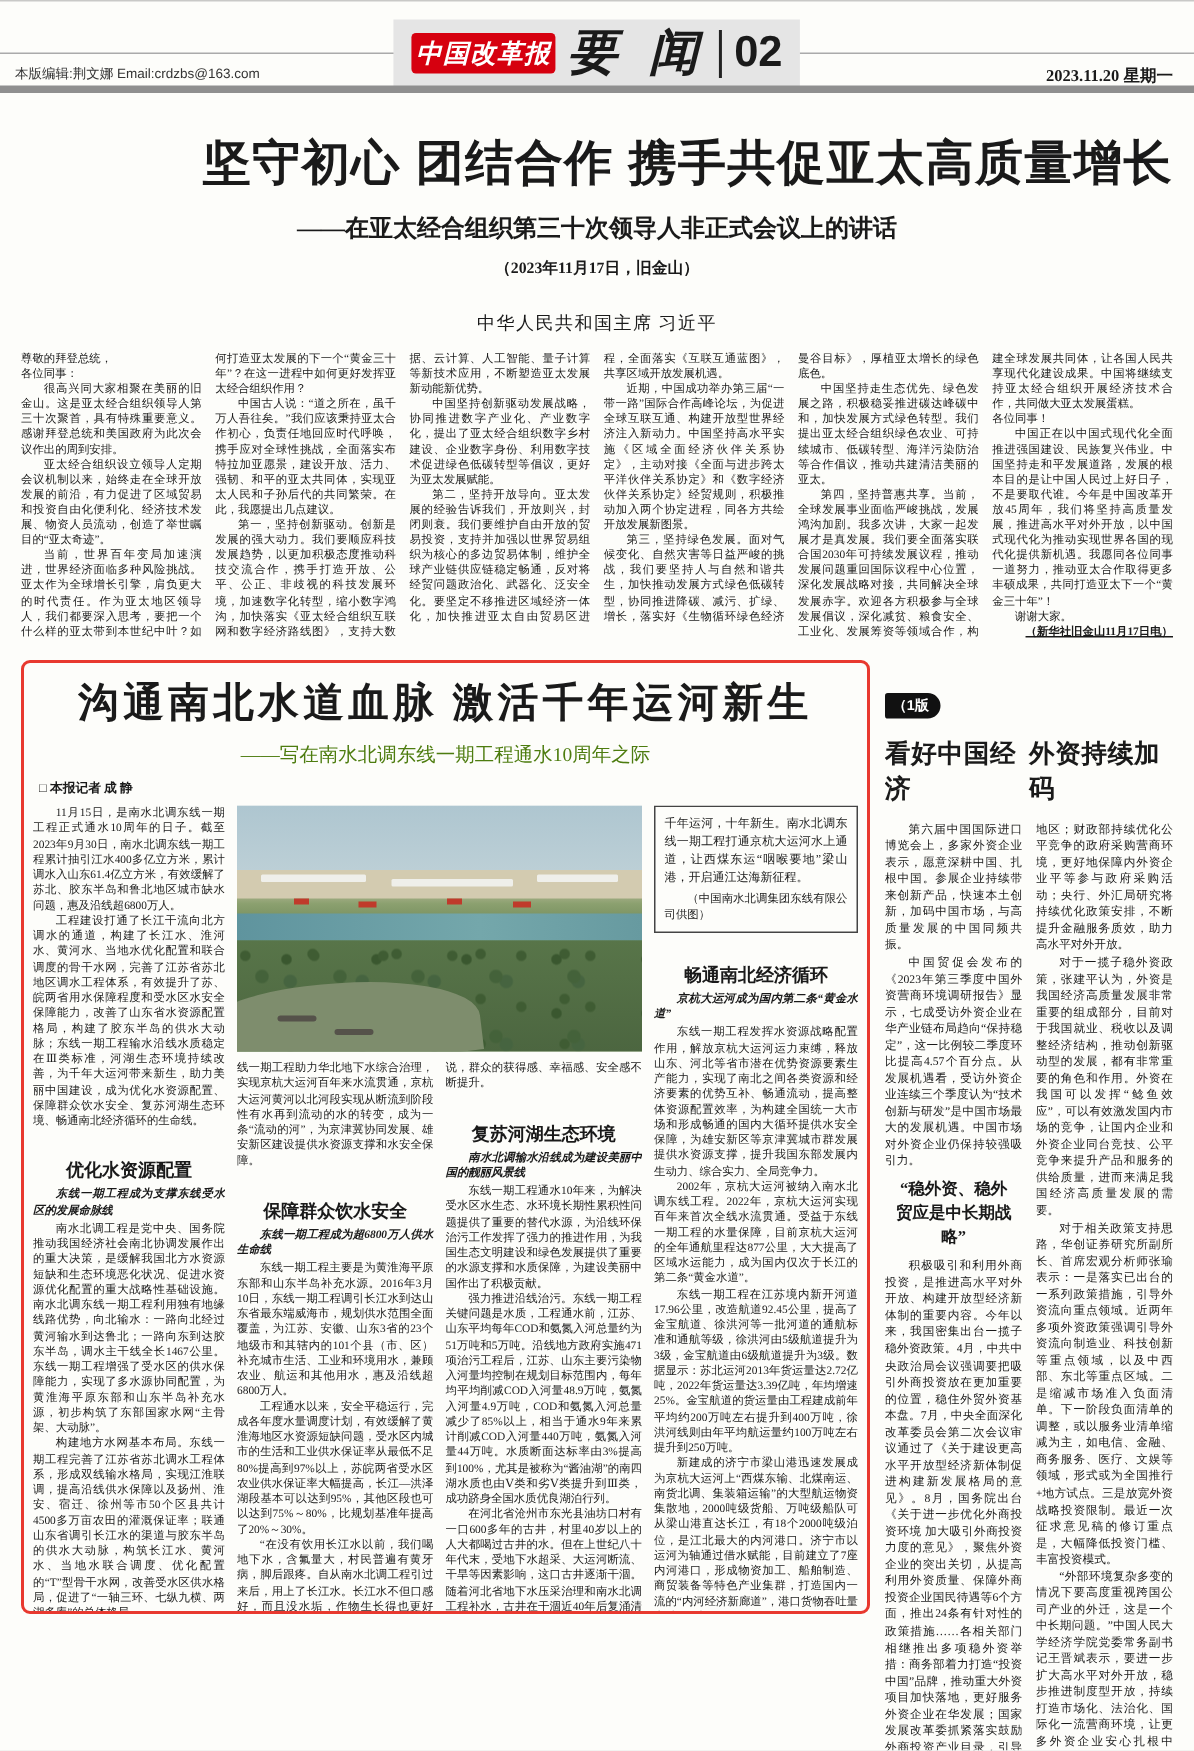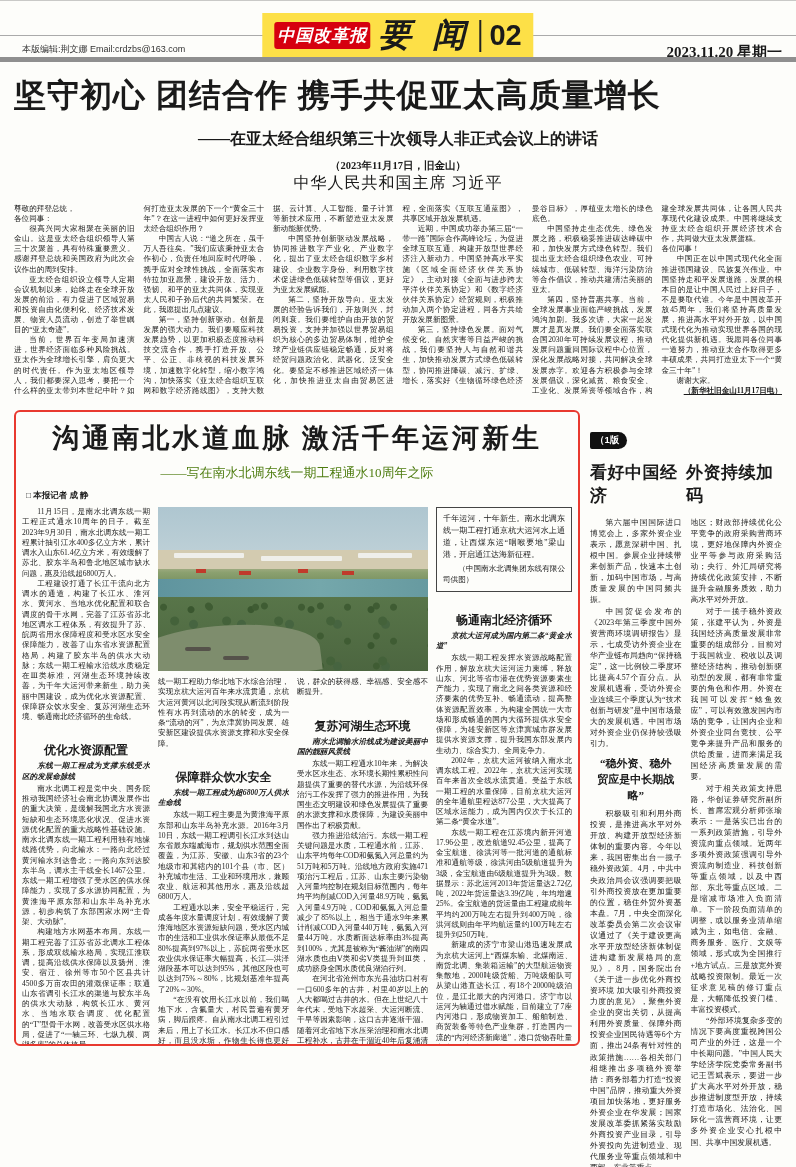--- a/index.html
+++ b/index.html
@@ -6,39 +6,39 @@
   html,body { background:#e9e9e7; }
   #page {
     width:796px; height:1167px; margin:0 auto; background:#fdfdfa;
     font-family:"Liberation Serif","DejaVu Serif",serif; color:#1a1a1a;
     position:relative; overflow:hidden; border-top:1px solid #c9c9c7;
   }
   
   .masthead { position:relative; height:62px; }
   .mast-rule { position:absolute; left:0; right:0; top:34px; height:1px; background:#aaa; }
   .mast-center { position:absolute; left:50%; top:12px; transform:translateX(-50%);
-    background:#fde047; padding:0 12px; display:flex; align-items:center; gap:8px; }
+    background:#e5e5e5; padding:0 12px; display:flex; align-items:center; gap:8px; }
   .paper-logo { background:#d6000f; color:#fff; font-weight:bold; font-size:17px;
     width:96px; height:27px; display:flex; align-items:center; justify-content:center;
     border-radius:3px; letter-spacing:1px; font-style:italic; }
   .section-name { font-size:33px; font-weight:900; font-style:italic;
     font-family:"Liberation Sans","DejaVu Sans",sans-serif; letter-spacing:6px; }
   .mast-div { width:2px; height:32px; background:#222; }
   .page-num { font-size:29px; font-weight:900; font-family:"Liberation Sans",sans-serif; }
-  .mast-left { position:absolute; left:22px; top:42px; font-size:9px; color:#333;
+  .mast-left { position:absolute; left:10px; top:42px; font-size:9px; color:#333;
     font-family:"Liberation Sans",sans-serif; }
-  .mast-right { position:absolute; right:14px; top:42px; font-size:15px; font-weight:bold; }
+  .mast-right { position:absolute; right:14px; top:42px; font-size:11px; font-weight:bold; }
   .mast-bar { position:absolute; left:0; right:0; top:56px; height:5px; background:#8f8f8f; }
   
   .speech { padding:0 14px; }
-  .speech-headline { text-align:left; font-size:32px; font-weight:900; letter-spacing:1px;
-    margin-top:11px; font-family:"Liberation Sans","DejaVu Sans",sans-serif; }
+  .speech-headline { text-align:right; font-size:32px; font-weight:900; letter-spacing:1px;
+    margin-top:24px; font-family:"Liberation Sans","DejaVu Sans",sans-serif; }
   .speech-sub { text-align:center; font-size:16px; font-weight:bold; margin-top:11px; }
   .speech-date { text-align:center; font-size:10.5px; font-weight:bold; margin-top:9px; }
-  .speech-author { text-align:center; font-size:16px; margin-top:0; letter-spacing:1px; }
+  .speech-author { text-align:center; font-size:12px; margin-top:21px; letter-spacing:1px; }
   .speech-cols { margin-top:10px; height:198px; overflow:hidden;
     column-count:6; column-gap:9px; font-size:7.6px; line-height:1.33; text-align:justify; }
   
   .fr-p { text-indent:2em; }
   .fr-cont { text-indent:0; }
   .fr-end { text-indent:0; text-align:right; font-weight:bold;text-decoration:underline; }
   .fr-h { font-weight:bold; font-size:12px; text-align:center; margin:20px 0 3px; text-indent:0;
     font-family:"Liberation Sans",sans-serif; }
   .fr-lead { font-style:italic; font-weight:bold; text-indent:2em; margin-bottom:2px; }
   .fr-sub { font-weight:bold; font-size:11px; text-align:center; text-indent:0; margin:7px 6px 5px; }

